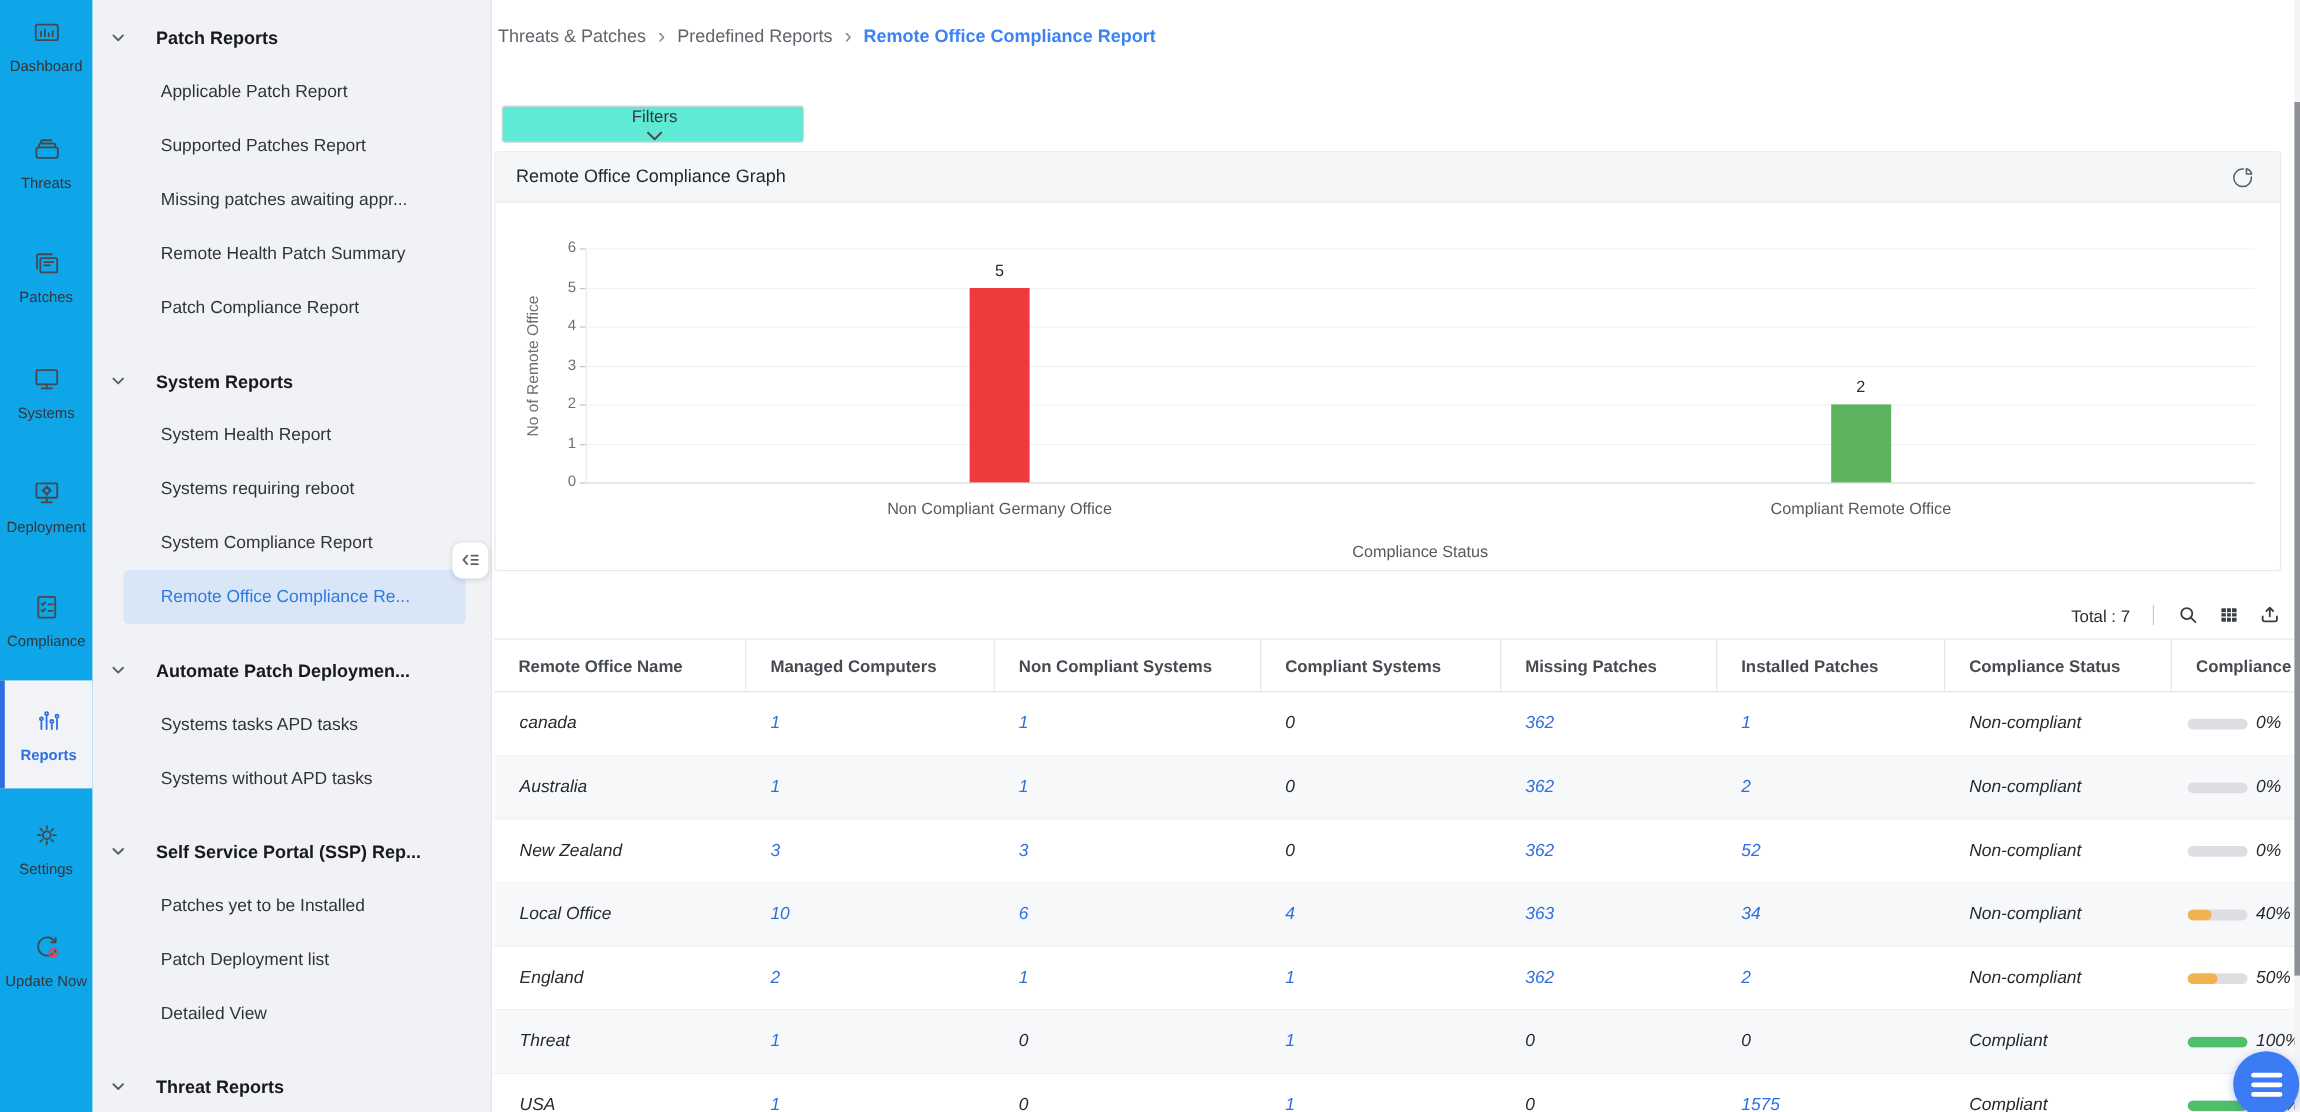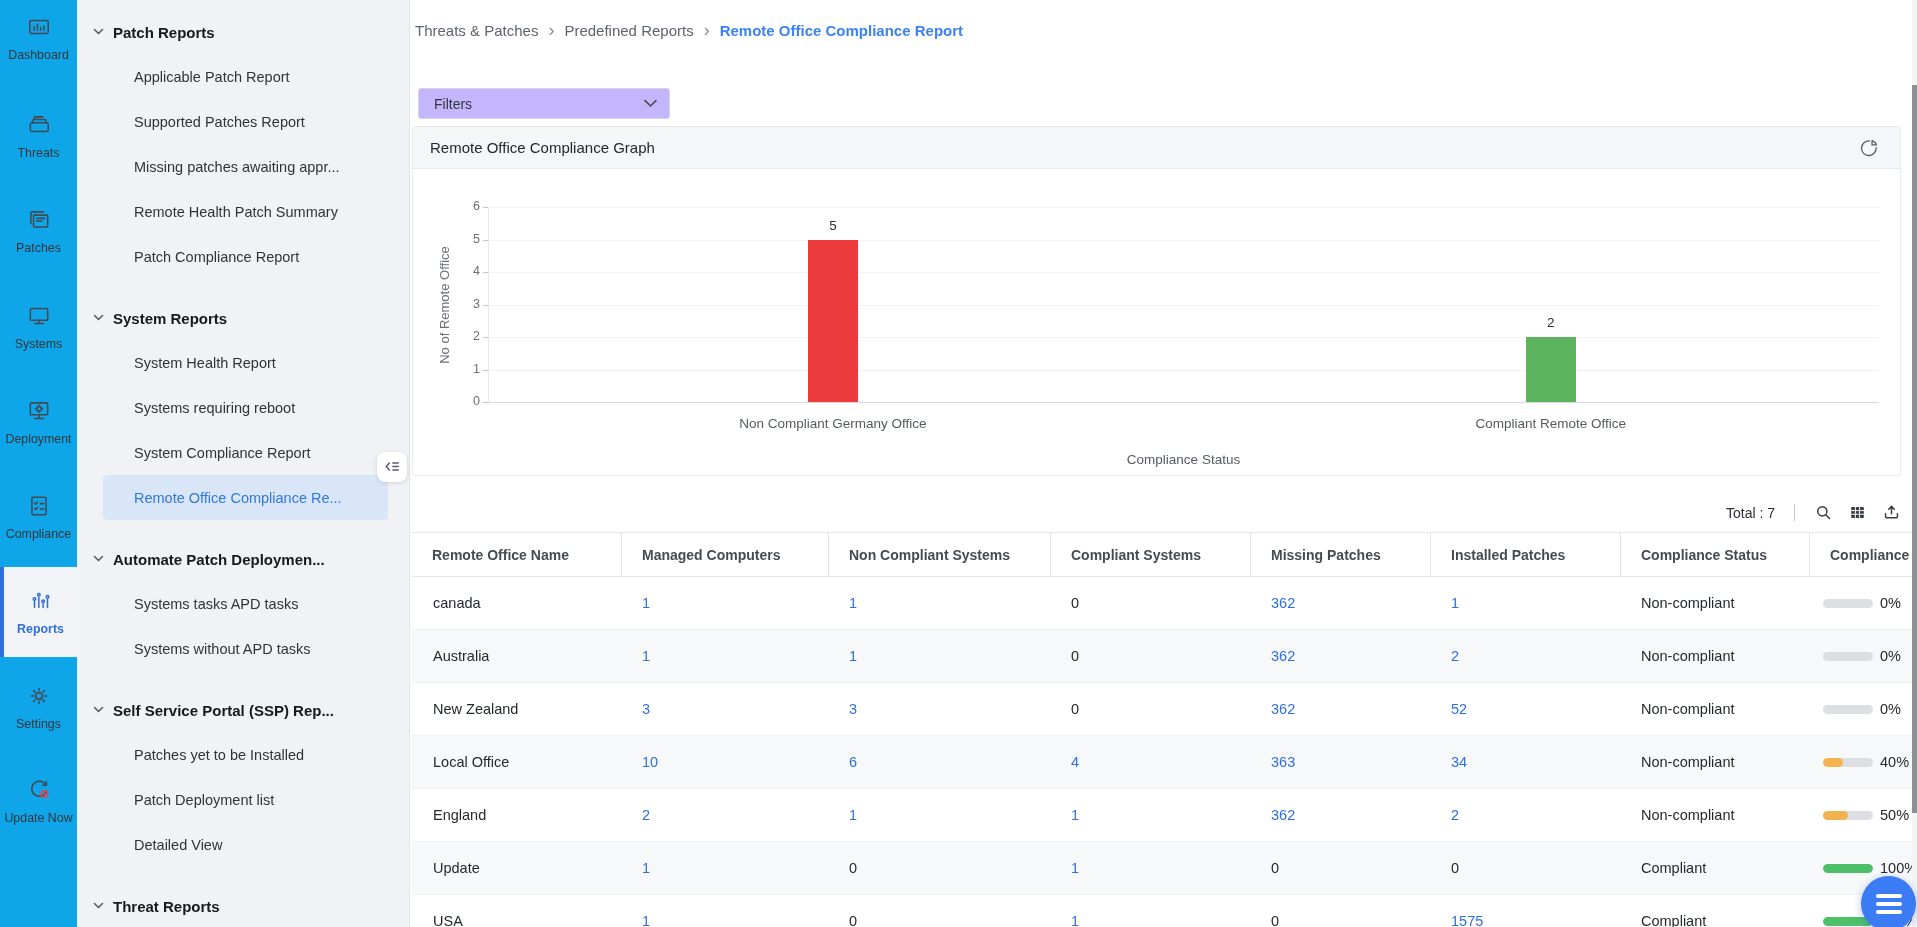--- a/index.html
+++ b/index.html
@@ -16,43 +16,43 @@
   .rail-item.active { background:#f2f3f6; border-left:4px solid #2e6fe0; }
   .rail-item.active .rlabel { color:#2e6fe0; font-weight:700; }
   .rail-item.active .ricon svg { stroke:#2e6fe0; }
   .badge-red { stroke:#e5484d !important; }
 
   
   .subnav { position:absolute; left:77px; top:0; width:333px; height:927px; background:#f1f2f5;
     border-right:1px solid #e2e4e8; padding-top:10px; overflow:hidden; z-index:4; }
   .nav-section { margin:0; }
   .nav-section + .nav-section { margin-top:17px; }
-  .nav-header { height:44px; display:flex; align-items:center; padding-left:16px; gap:9px;
+  .nav-header { height:44px; display:flex; align-items:center; padding-left:16px; gap:26px;
     font-size:15px; font-weight:700; color:#17191c; cursor:pointer; }
   .nav-header svg { width:11px; height:8px; stroke:#5a5f66; fill:none; stroke-width:1.6; stroke-linecap:round; stroke-linejoin:round; }
   .nav-item { height:45px; display:flex; align-items:center; padding-left:57px;
     font-size:14.5px; color:#303338; cursor:pointer; white-space:nowrap; }
   .nav-item.sel { background:#d9e6f8; border-radius:4px; margin-left:26px; margin-right:21px;
     padding-left:31px; color:#2f78e0; }
   .collapse-btn { position:absolute; left:377px; top:452px; width:30px; height:30px; background:#fff;
     border-radius:8px; box-shadow:0 1px 4px rgba(60,64,72,.18); display:flex; align-items:center;
     justify-content:center; cursor:pointer; z-index:6; }
   .collapse-btn svg { width:18px; height:16px; stroke:#5a5f66; fill:none; stroke-width:1.7; stroke-linecap:round; stroke-linejoin:round; }
 
   
   .main { position:absolute; left:410px; top:0; width:1507px; height:927px; background:#fff; overflow:hidden; }
 
   .breadcrumb { position:absolute; left:5px; top:22px; display:flex; align-items:center; gap:10px; font-size:15px; }
   .crumb { color:#5f646a; cursor:pointer; }
   .crumb-sep { color:#868c93; font-size:18px; line-height:1; margin-top:-2px; }
   .crumb.current { color:#3b82f6; font-weight:700; cursor:default; }
 
   .filters-box { position:absolute; left:8px; top:88px; width:252px; height:31px; border:1px solid #d3d6da;
-    border-radius:3px; background:#c4b5fd; display:flex; align-items:center; justify-content:space-between;
-    padding:0 12px 0 15px; cursor:pointer; }
+    border-radius:3px; background:#5eead4; display:flex; align-items:center; justify-content:space-between;
+    padding:0 12px 0 15px; cursor:pointer;flex-direction:column; }
   .filters-box .flabel { font-size:14px; color:#33373c; }
   .filters-box svg { width:13px; height:9px; stroke:#4a4f54; fill:none; stroke-width:1.6; stroke-linecap:round; stroke-linejoin:round; }
 
   
   .chart-panel { position:absolute; left:2px; top:126px; width:1489px; height:350px;
     border:1px solid #e7e9ec; border-radius:3px; background:#fff; }
   .chart-panel-header { height:42px; background:#f4f6f8; border-bottom:1px solid #e7e9ec;
     display:flex; align-items:center; justify-content:space-between; padding:0 20px 0 17px; }
   .chart-panel-title { font-size:15px; color:#24282c; }
   .chart-type-btn { width:22px; height:22px; cursor:pointer; }
@@ -78,21 +78,21 @@
   .tb-icon svg { width:19px; height:19px; stroke:#383d42; fill:none; stroke-width:1.9; stroke-linecap:round; stroke-linejoin:round; }
 
   
   .report-table { position:absolute; left:2px; top:532px; width:1600px; }
   .thead, .trow { display:grid; grid-template-columns:209px 207px 222px 200px 180px 190px 189px 203px; }
   .thead { height:45px; border-top:1px solid #e3e6e9; border-bottom:1px solid #e3e6e9; background:#fff; }
   .th { display:flex; align-items:center; padding-left:20px; font-size:14px; font-weight:700; color:#464b51; }
   .th + .th { border-left:1px solid #e3e6e9; }
   .trow { height:53px; border-bottom:1px solid #f0f1f3; }
   .trow:nth-child(even) { background:#f7f8fa; }
-  .td { display:flex; align-items:center; padding-left:21px; font-size:14.5px; color:#26292d; }
+  .td { display:flex; align-items:center; padding-left:21px; font-size:14.5px; color:#26292d;font-style:italic; }
   .td.last { padding-left:14px; }
   .link { color:#2e6fe0; cursor:pointer; }
   .plain { color:#26292d; }
   .pill { position:relative; width:50px; height:9px; border-radius:4.5px; background:#dcdee2; overflow:hidden; flex:none; }
   .pill-fill { position:absolute; left:0; top:0; bottom:0; border-radius:4.5px; }
   .pct-label { margin-left:7px; font-size:14.5px; color:#26292d; white-space:nowrap; }
 
   
   .scrollbar { position:absolute; right:0; top:0; width:5px; height:927px; background:#f4f4f4; z-index:20; }
   .scroll-thumb { position:absolute; left:0; width:5px; top:85px; height:728px; background:#8d9196; }
@@ -465,21 +465,21 @@
         <div class="td">Non-compliant</div>
         <div class="td last">
           <span class="pill">
               <span class="pill-fill" style="width: 50%; background: rgb(242, 178, 80);"></span>
             </span>
           <span class="pct-label">50%</span>
         </div>
       </div>
 
       <div class="trow">
-        <div class="td">Update</div>
+        <div class="td">Threat</div>
         <div class="td">
             <span class="link">1</span>
           </div>
         <div class="td">
             <span class="plain">0</span>
           </div>
         <div class="td">
             <span class="link">1</span>
           </div>
         <div class="td">

